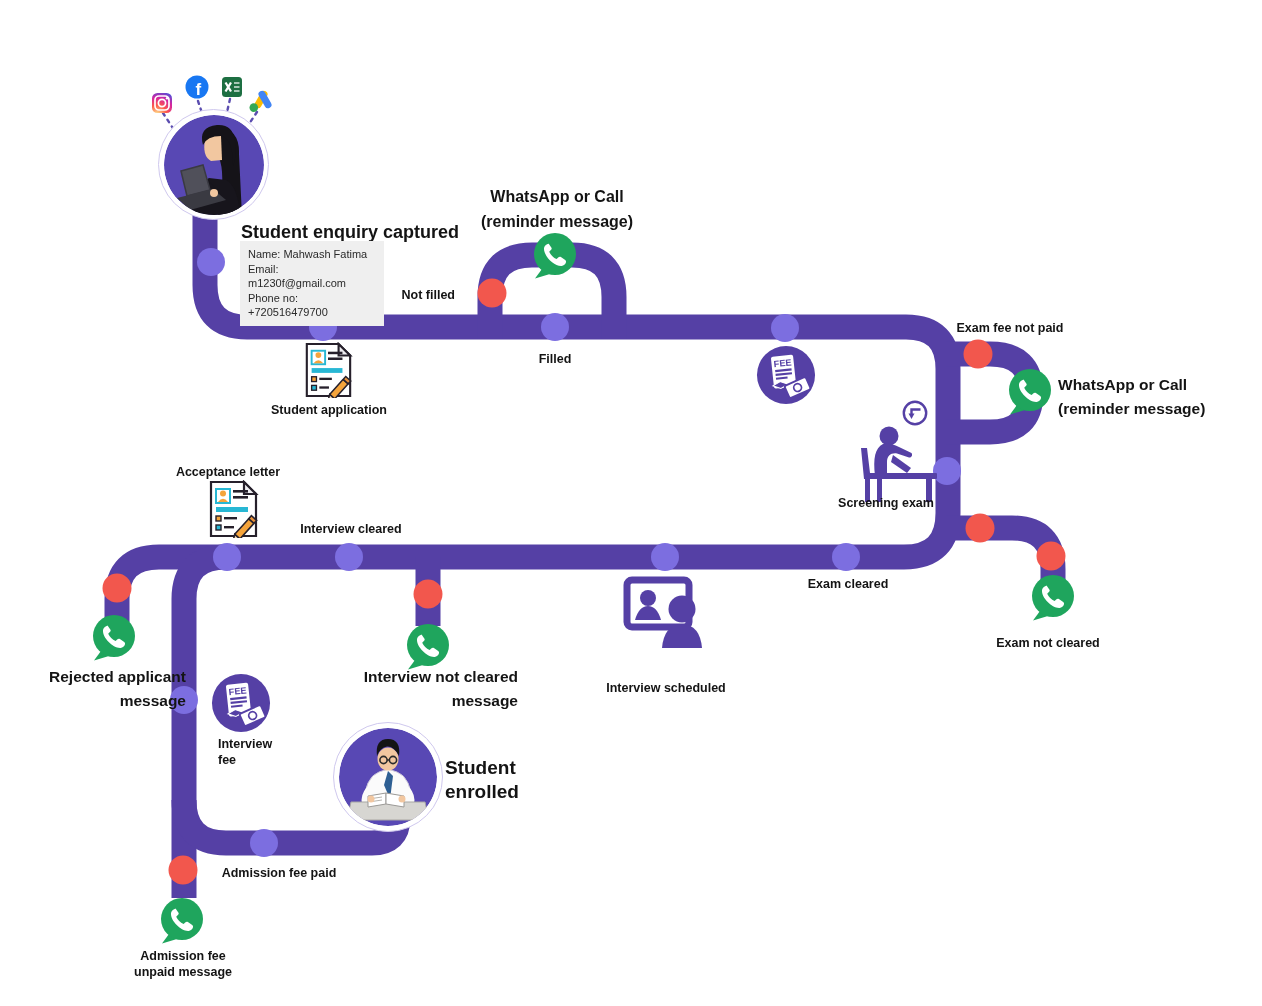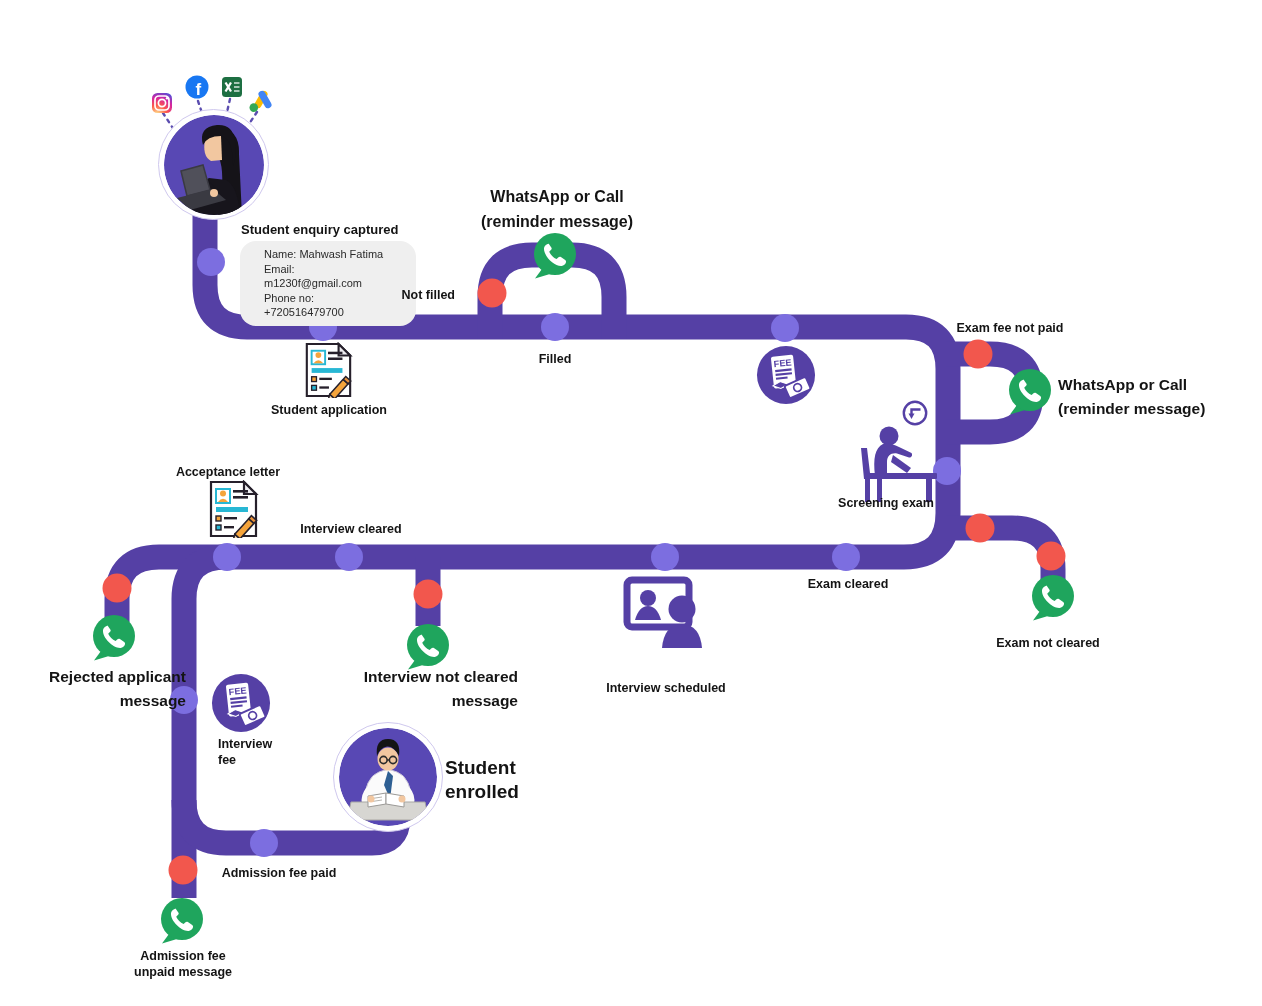--- a/index.html
+++ b/index.html
@@ -13,23 +13,23 @@
   .icon{position:absolute;z-index:3;}
   .wa{position:absolute;z-index:4;width:48px;height:48px;}
   .big-circle{position:absolute;z-index:3;background:#fff;border:1.6px solid #cfc8ee;border-radius:50%;
               display:flex;align-items:center;justify-content:center;}
   .lbl{position:absolute;z-index:5;font-weight:bold;color:var(--text,#141414);text-align:center;white-space:pre-line;}
   .sm{font-size:12.5px;line-height:17px;}
   .lg{font-size:15.5px;line-height:24px;text-align:right;}
   .title{font-size:17.5px;line-height:26px;}
   .tleft{text-align:left;}
   .tright{text-align:right;}
-  .infobox{position:absolute;z-index:5;background:var(--info-box-bg);border-radius:16px;
-           padding:6px 24px;width:128px;font-size:11px;line-height:14.6px;font-weight:400;color:#2a2a2a;}
-  .infoheading{position:absolute;z-index:5;font-weight:bold;font-size:13px;}
+  .infobox{position:absolute;z-index:5;background:var(--info-box-bg);border-radius:0;
+           padding:6px 8px;width:128px;font-size:11px;line-height:14.6px;font-weight:400;color:#2a2a2a;}
+  .infoheading{position:absolute;z-index:5;font-weight:bold;font-size:18px;}
   svg text{font-family:"Liberation Sans",sans-serif;}
 </style>
 </head>
 <body>
 
 <div id="canvas">
 
   <svg width="0" height="0" style="position:absolute" aria-hidden="true">
     <defs>
       <radialGradient id="iggrad" cx="0.25" cy="1.1" r="1.4">

